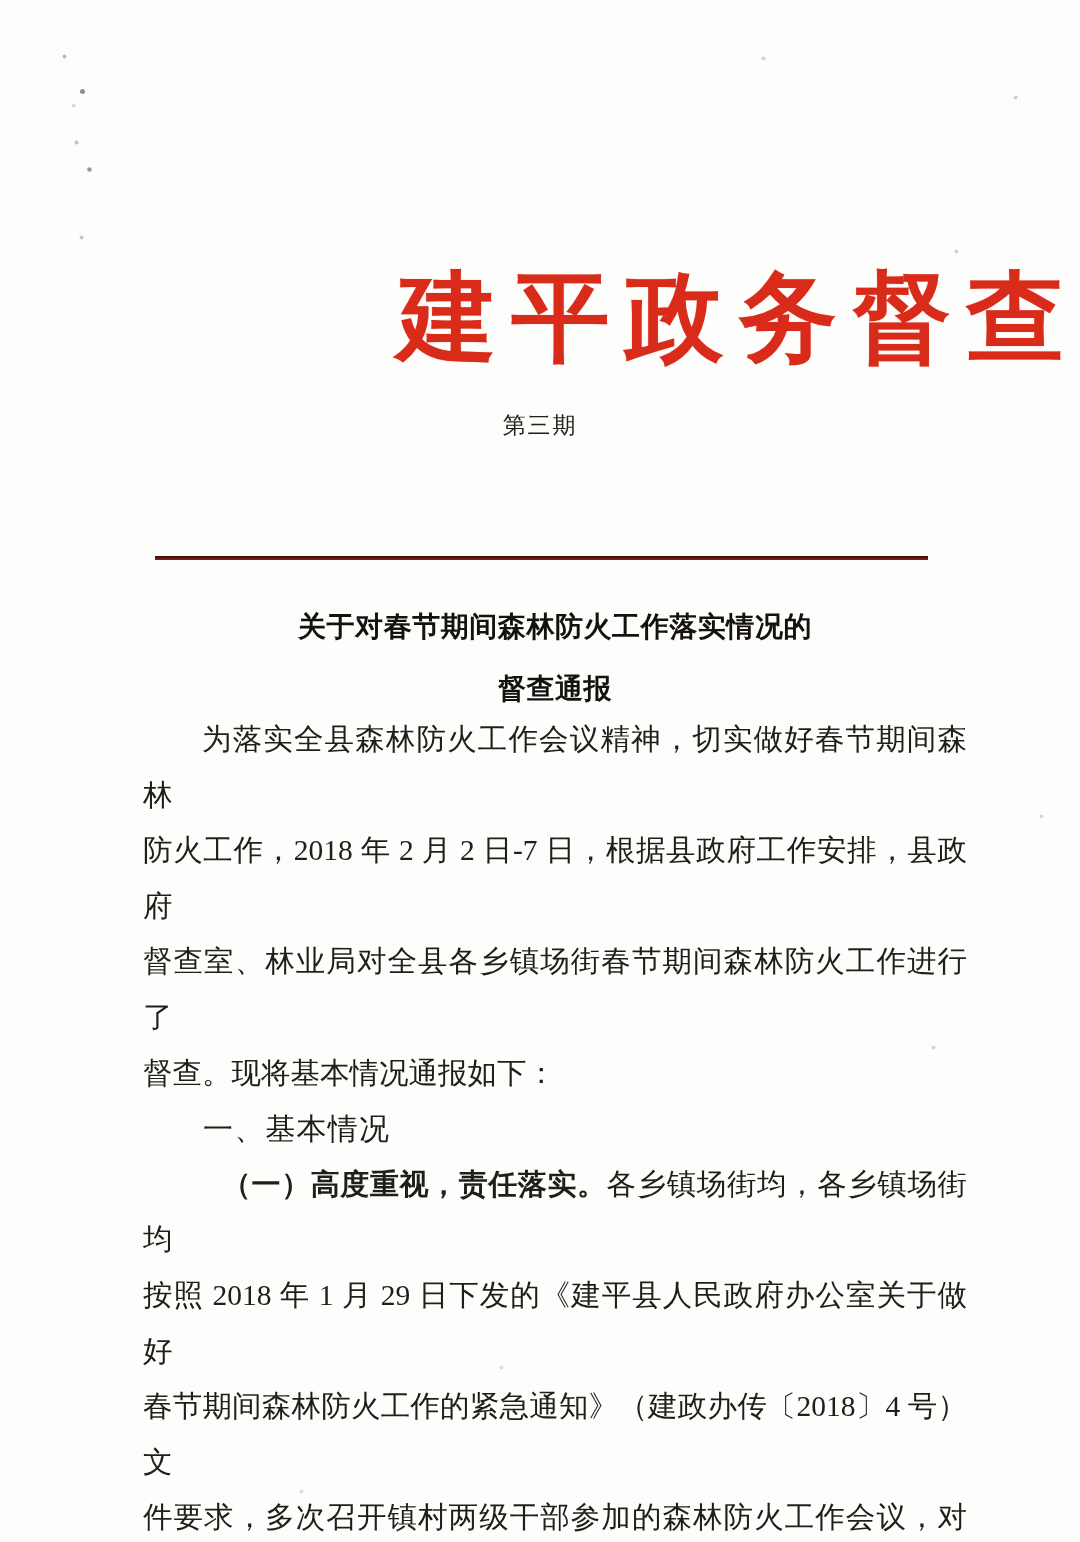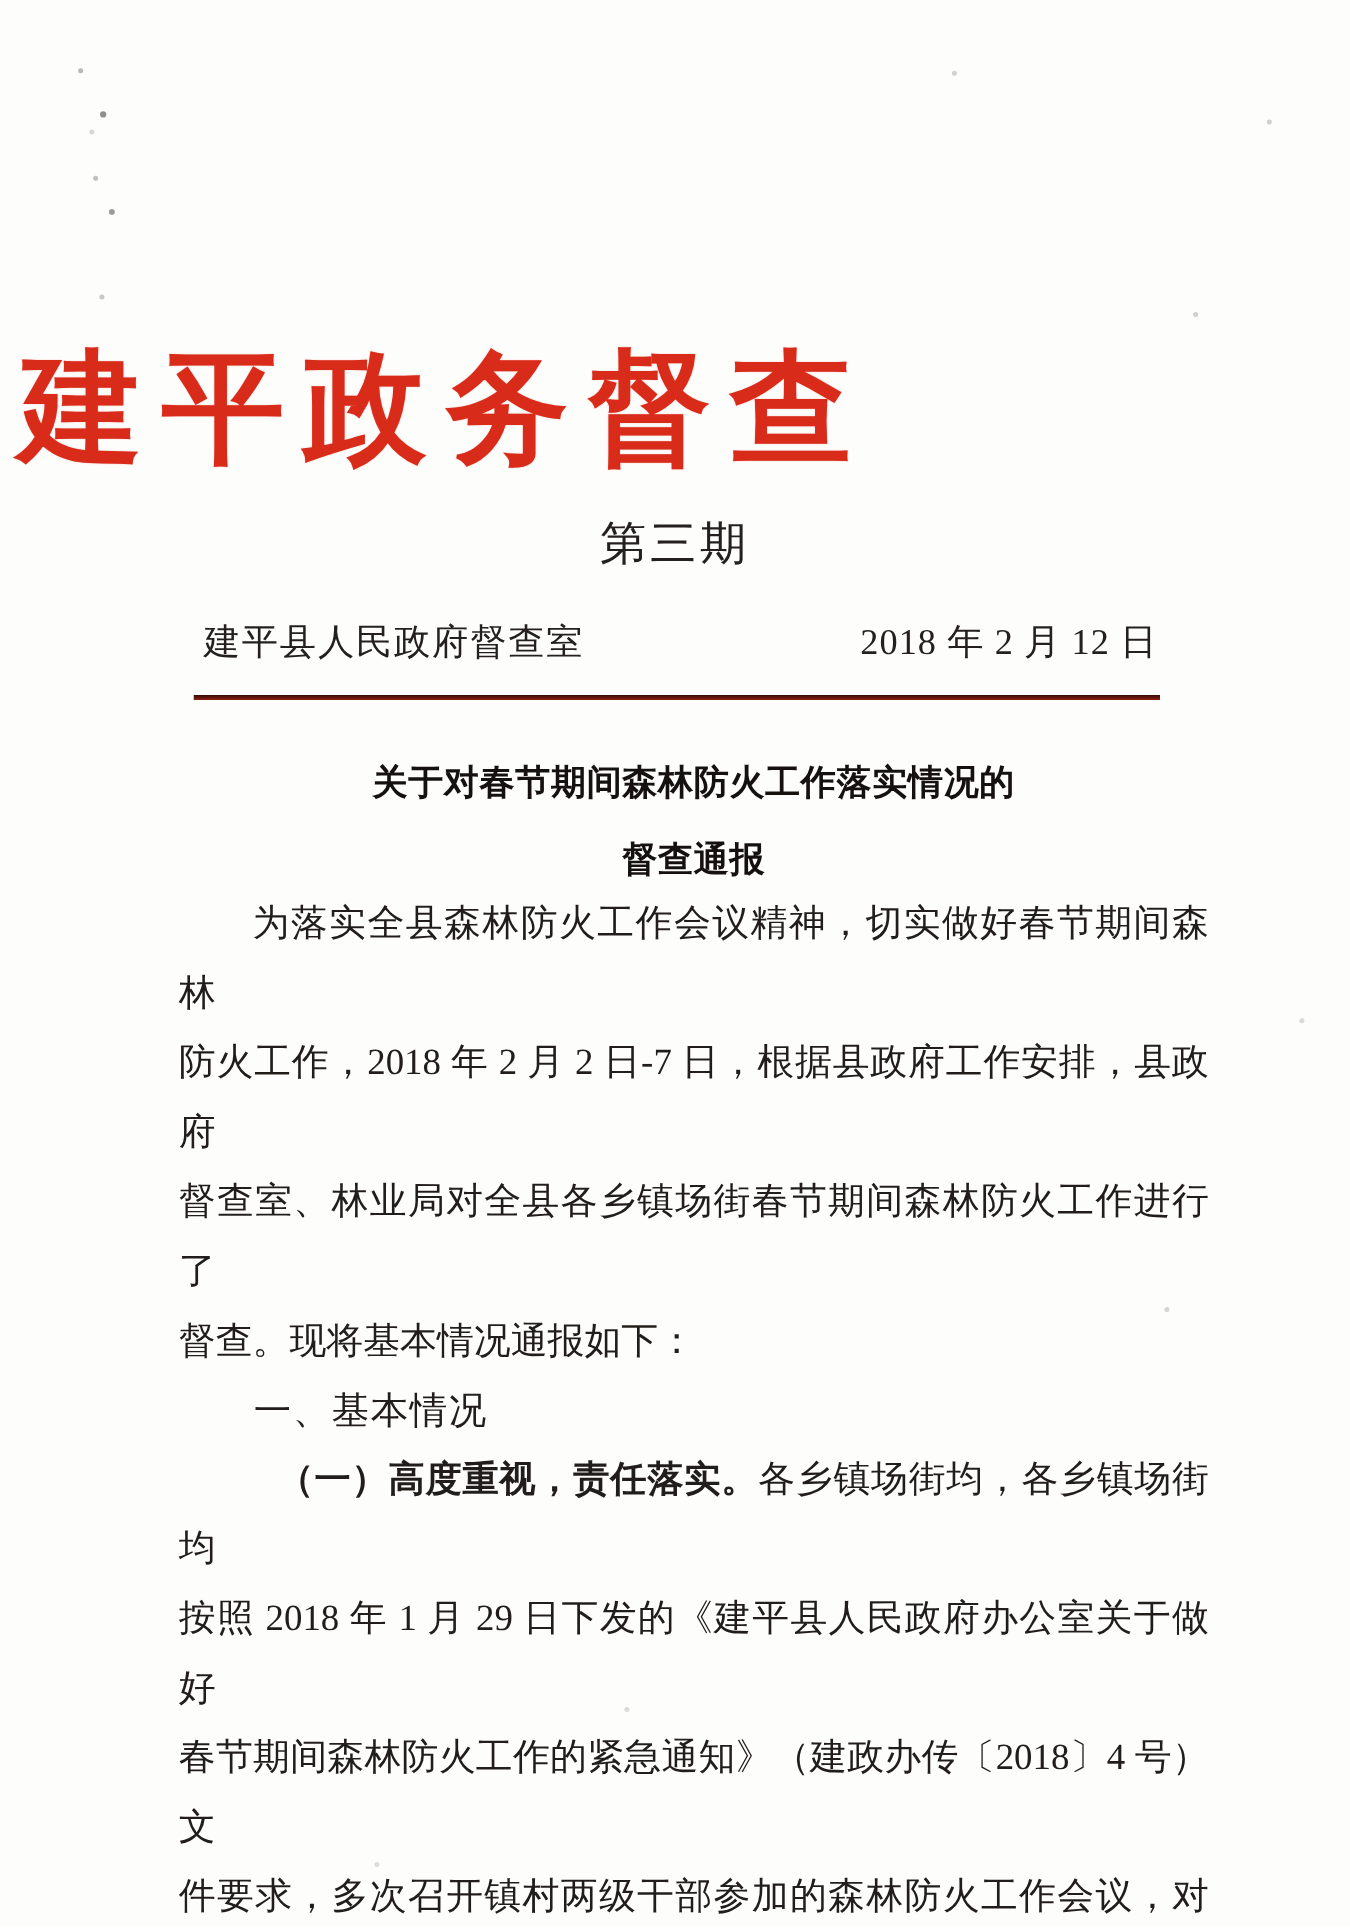--- a/index.html
+++ b/index.html
@@ -10,41 +10,41 @@
     height: 1542px;
     background: #fdfdfc;
     overflow: hidden;
     font-family: "Liberation Serif", "DejaVu Serif", serif;
     color: var(--text-black, #1f1d1b);
   }
 
   
   .masthead {
     position: absolute;
-    top: 266px;
+    top: 256px;
     left: 0;
     width: 100%;
-    text-align: left;
+    text-align: right;
     font-size: 98px;
     line-height: 1.28;
     font-weight: bold;
     color: var(--masthead-red, #d92b1a);
     letter-spacing: 0.16em;
     padding-left: 0.16em;
     box-sizing: border-box;
     text-shadow: 0 0 1px rgba(217, 43, 26, 0.45);
   }
 
   .issue-line {
     position: absolute;
     top: 410px;
     left: 0;
     width: 100%;
     text-align: center;
-    font-size: 37px;
+    font-size: 23px;
     font-weight: 500;
     letter-spacing: 0.08em;
     color: #23201d;
   }
 
   .meta-row {
     position: absolute;
     top: 494px;
     left: 155px;
     width: 773px;
@@ -133,24 +133,20 @@
 <body>
 
 <div class="page">
 
   <div class="specks"></div>
 
   <div class="masthead">建平政务督查</div>
 
   <div class="issue-line">第三期</div>
 
-  <div class="meta-row">
-    <span class="issuer">建平县人民政府督查室</span>
-    <span class="issue-date">2018 年 2 月 12 日</span>
-  </div>
 
   <div class="red-rule"></div>
 
   <div class="doc-title">
     <div>关于对春节期间森林防火工作落实情况的</div>
     <div>督查通报</div>
   </div>
 
   <div class="body-text">
     <div class="bline indent"><span>为落实全县森林防火工作会议精神，切实做好春节期间森林</span></div>

